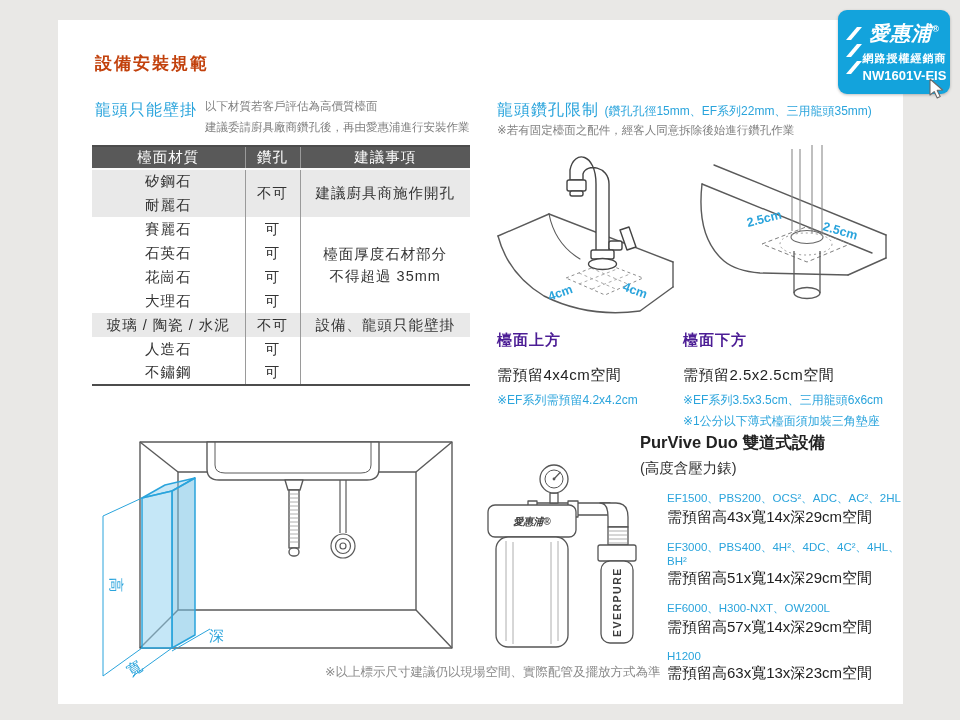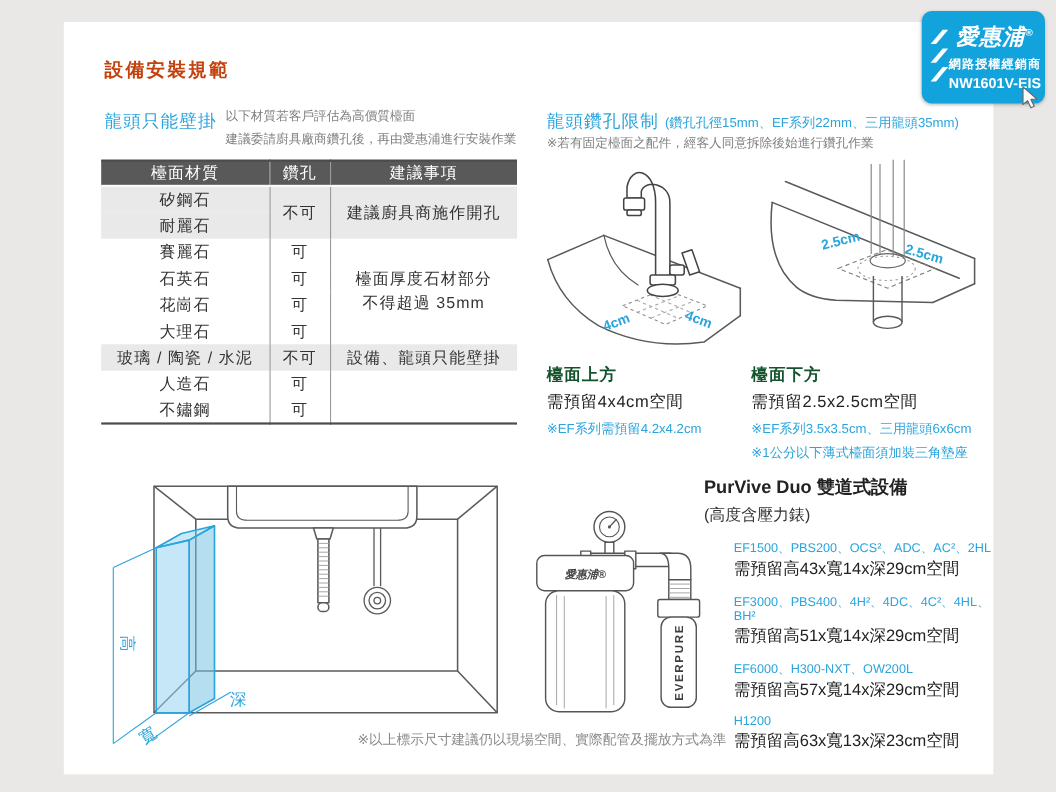--- a/index.html
+++ b/index.html
@@ -33,22 +33,22 @@
                   border-bottom:2px solid #fafafa; font-size:14.5px; letter-spacing:1px; }
   .mat-table td { height:24px; text-align:center; letter-spacing:1px; }
   .mat-table .c1 { width:153px; }
   .mat-table .c2 { width:55px; border-left:1px solid #9a9a9a; }
   .mat-table .c3 { width:170px; border-left:1px solid #9a9a9a; }
   .mat-table tr.shade td { background:#e9e9e9; }
   .mat-table .advice-2line div { line-height:1.55; }
 
   
   .spec-block { width:185px; }
-  .spec-block .sb-title { font-size:15px; font-weight:bold; color:#14532d; letter-spacing:1px; }
-  .spec-block .sb-spec  { font-size:15px; color:#222; margin-top:6px; letter-spacing:0.5px; }
+  .spec-block .sb-title { font-size:15px; font-weight:bold; color:#4c1d95; letter-spacing:1px; }
+  .spec-block .sb-spec  { font-size:15px; color:#222; margin-top:16px; letter-spacing:0.5px; }
   .spec-block .sb-sub   { font-size:12px; color:#2aa4dc; margin-top:6px; line-height:1.55; }
   .above-block { left:497px; top:331px; }
   .below-block { left:683px; top:331px; width:225px; }
 
   
   .pv-block { left:640px; top:432px; width:270px; }
   .pv-title { font-size:16.5px; font-weight:bold; color:#222; }
   .pv-sub   { font-size:14.5px; color:#333; margin-top:5px; }
   .pv-item  { margin-top:13px;margin-left:27px; }
   .pv-models{ font-size:11.5px; color:#2aa4dc; }

